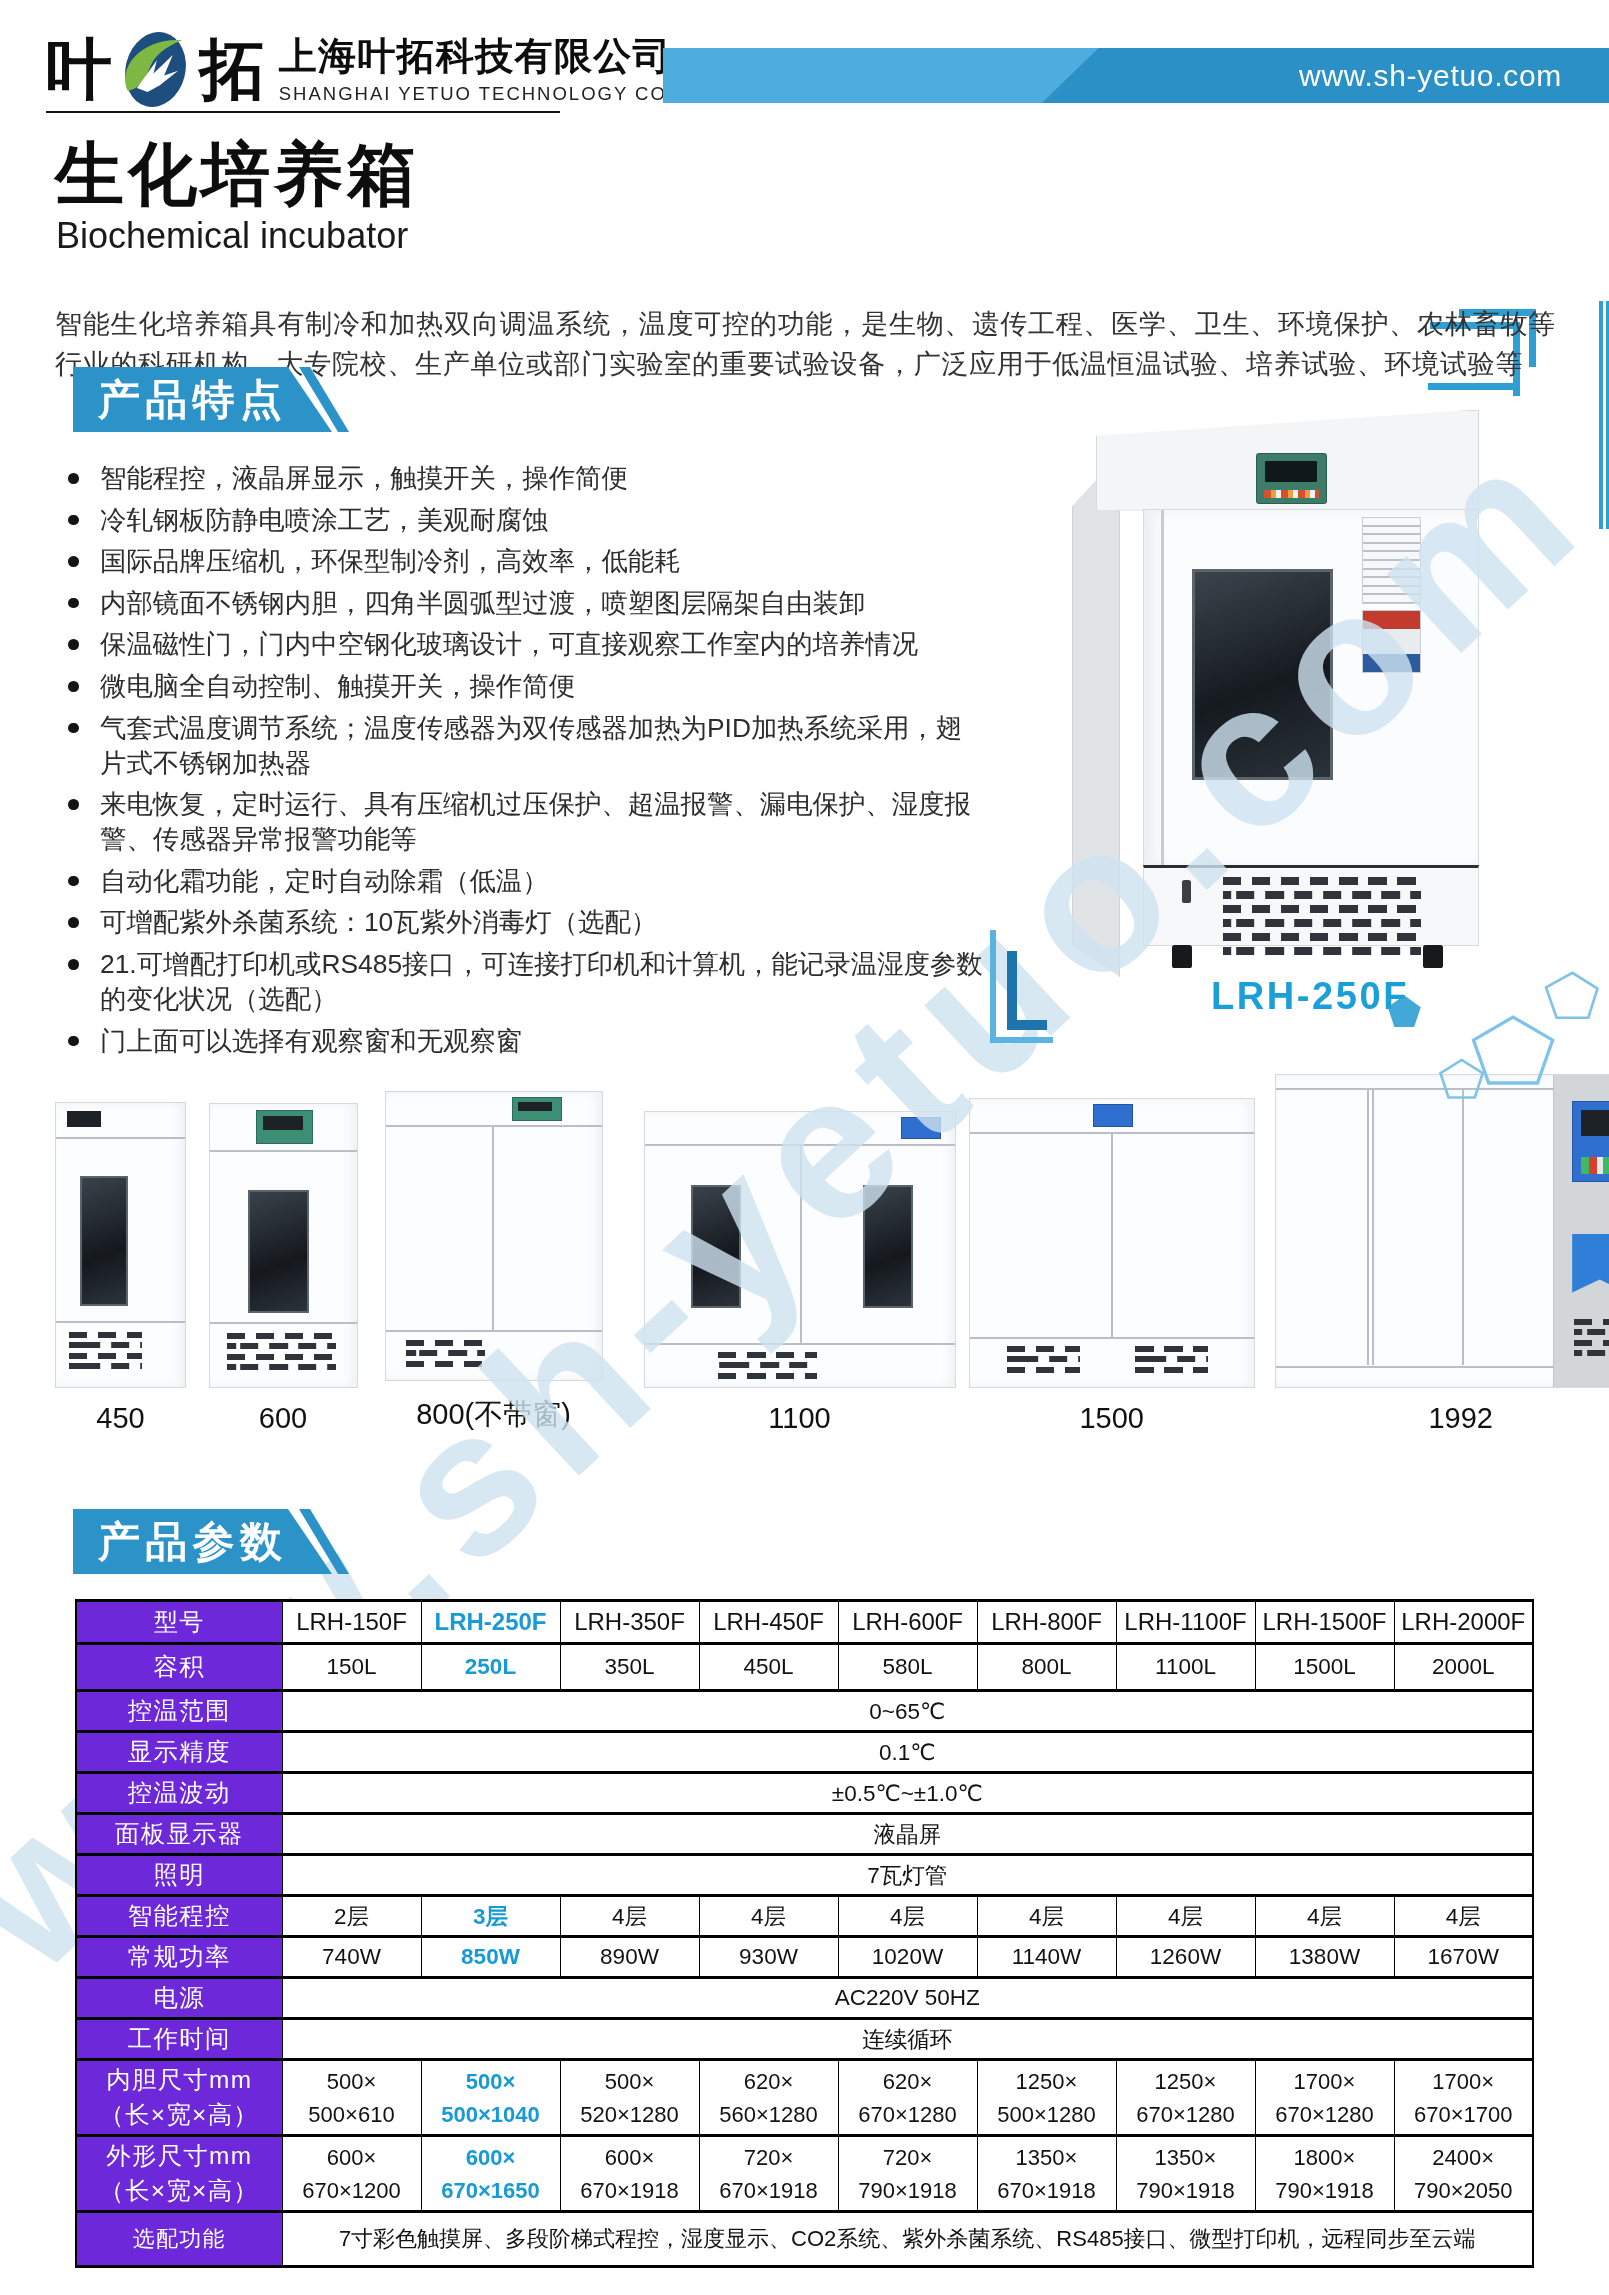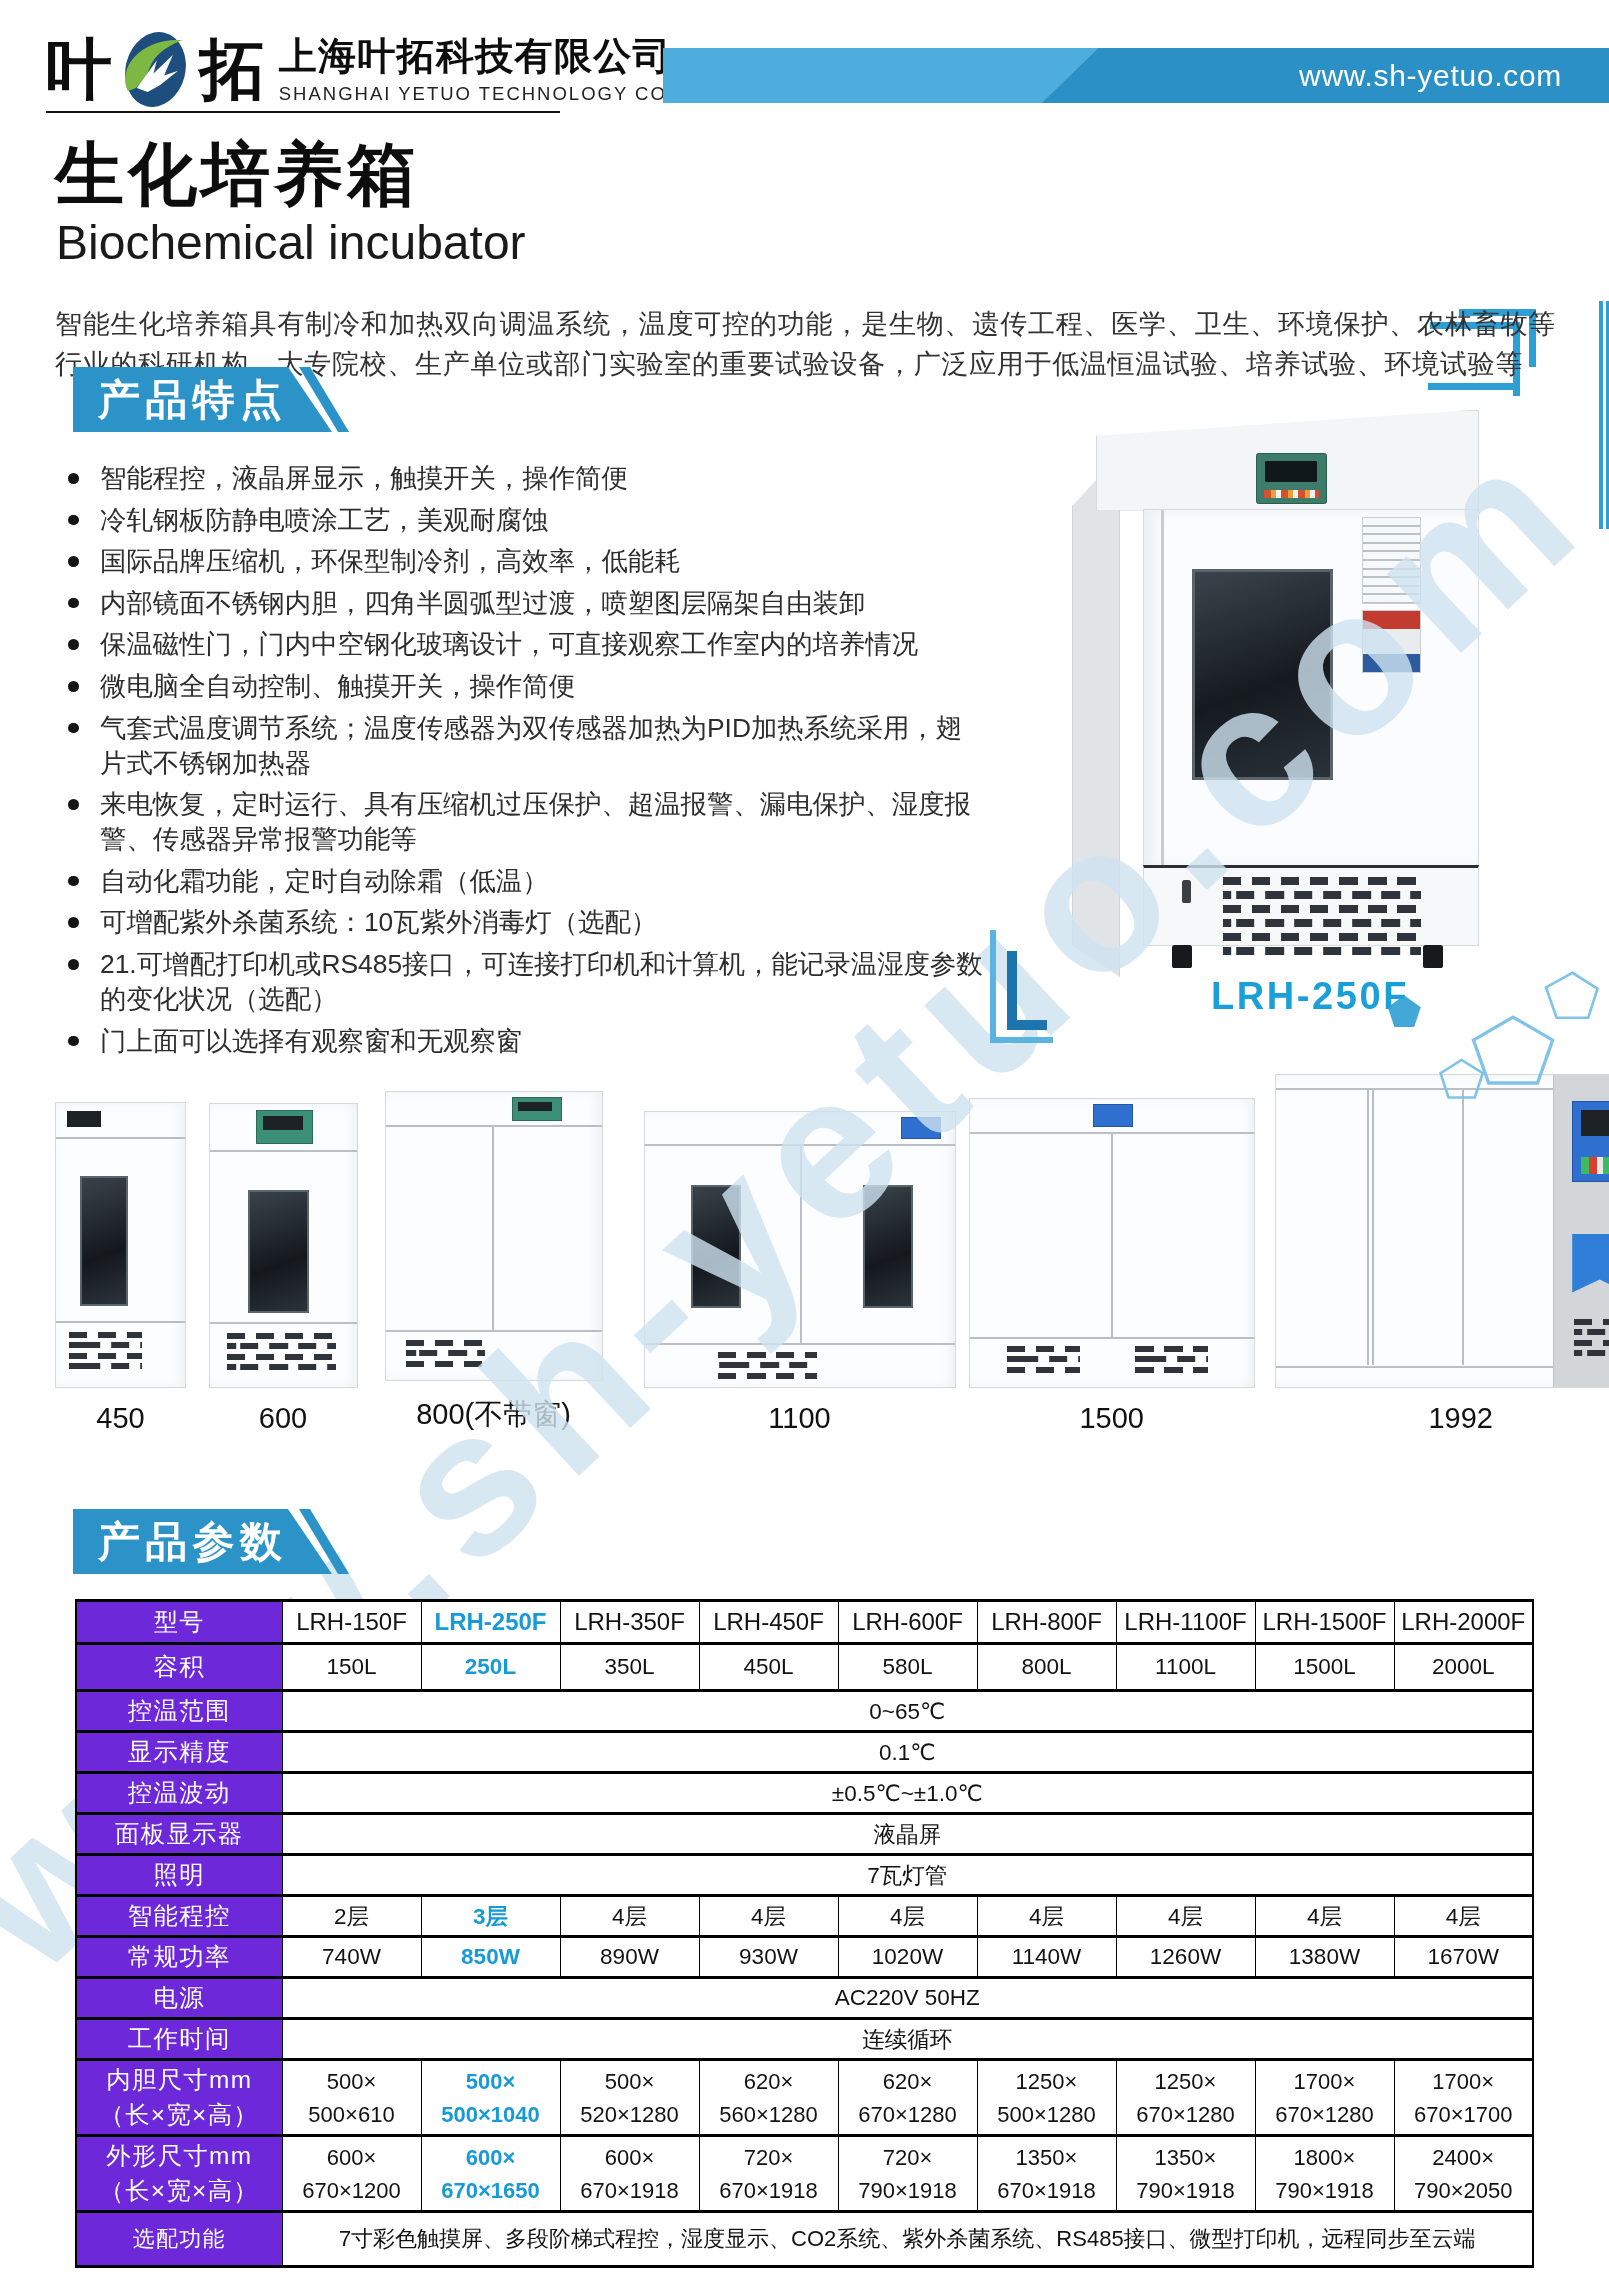--- a/index.html
+++ b/index.html
@@ -16,21 +16,21 @@
   .header-rule{position:absolute;left:46px;top:111px;width:514px;height:2px;background:#111;z-index:3;}
   .ribbon{position:absolute;left:663px;top:48px;width:947px;height:55px;background:#2b90c5;z-index:3;}
   .ribbon::before{content:"";position:absolute;inset:0;background:#4fadde;
         clip-path:polygon(0 0,46% 0,40% 100%,0 100%);}
   .ribbon-text{position:absolute;right:48px;top:0;height:55px;line-height:55px;
         color:#fff;font-size:30px;letter-spacing:0.7px;}
 
   
   .page-title{position:absolute;left:55px;top:129px;font-size:69px;font-weight:bold;
         letter-spacing:4px;color:#0d0d0d;z-index:3;}
-  .page-subtitle{position:absolute;left:56px;top:215px;font-size:48px;color:#1a1a1a;z-index:3;}
+  .page-subtitle{position:absolute;left:56px;top:215px;font-size:36px;color:#1a1a1a;z-index:3;}
 
   
   .intro{position:absolute;left:55px;top:277px;width:1501px;font-size:27px;line-height:40px;
         color:#333;text-align:justify;letter-spacing:0.7px;z-index:3;}
 
   
   .banner{position:absolute;width:291px;height:65px;z-index:3;}
   .banner-main{position:absolute;left:0;top:0;width:259px;height:65px;background:#2b93c8;
         clip-path:polygon(0 0,calc(100% - 44px) 0,100% 100%,0 100%);}
   .banner-stripe{position:absolute;left:226px;top:0;width:11.2px;height:65px;background:#2b93c8;

